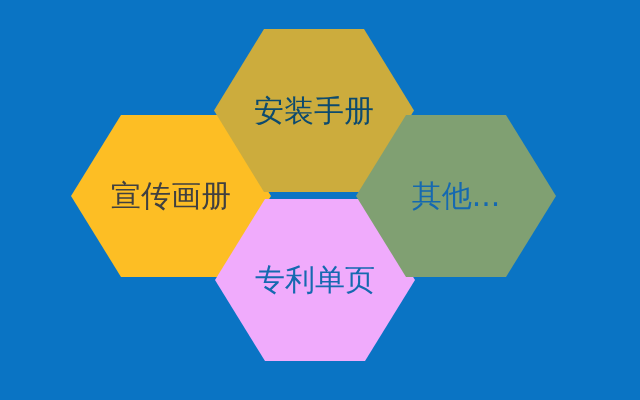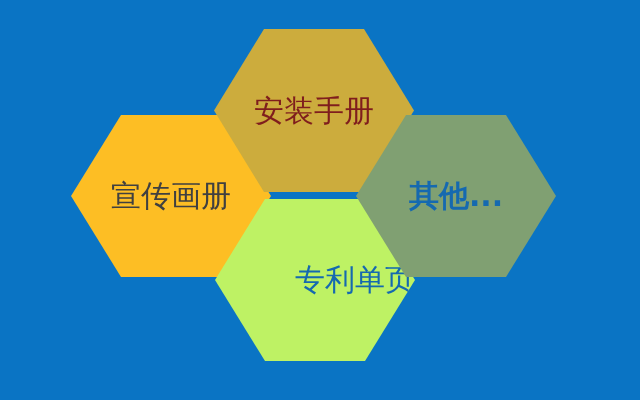--- a/index.html
+++ b/index.html
@@ -47,24 +47,24 @@
 </head>
 <body>
 
 <div id="stage" style="background: rgb(10, 116, 196); width: 640px; height: 400px;">
 
   <div class="hex" id="hex-left" style="background: rgb(253, 190, 36);">
     <span class="hex-label" style="color: #404040;">宣传画册</span>
   </div>
 
   <div class="hex" id="hex-top" style="background: rgb(204, 172, 61);">
-    <span class="hex-label" style="color: #7f1d1d;">安装手册</span>
+    <span class="hex-label" style="color: #0c4a6e;">安装手册</span>
   </div>
 
-  <div class="hex" id="hex-bottom" style="background: #bef264; justify-content: flex-end;">
+  <div class="hex" id="hex-bottom" style="background: #f0abfc;">
     <span class="hex-label" style="color: rgb(21, 105, 176);">专利单页</span>
   </div>
 
   <div class="hex" id="hex-right" style="background: rgb(128, 160, 114);">
-    <span class="hex-label" style="color: rgb(21, 105, 176); font-weight: bold;">其他...</span>
+    <span class="hex-label" style="color: rgb(21, 105, 176);">其他...</span>
   </div>
 
 </div>
 
 </body></html>

